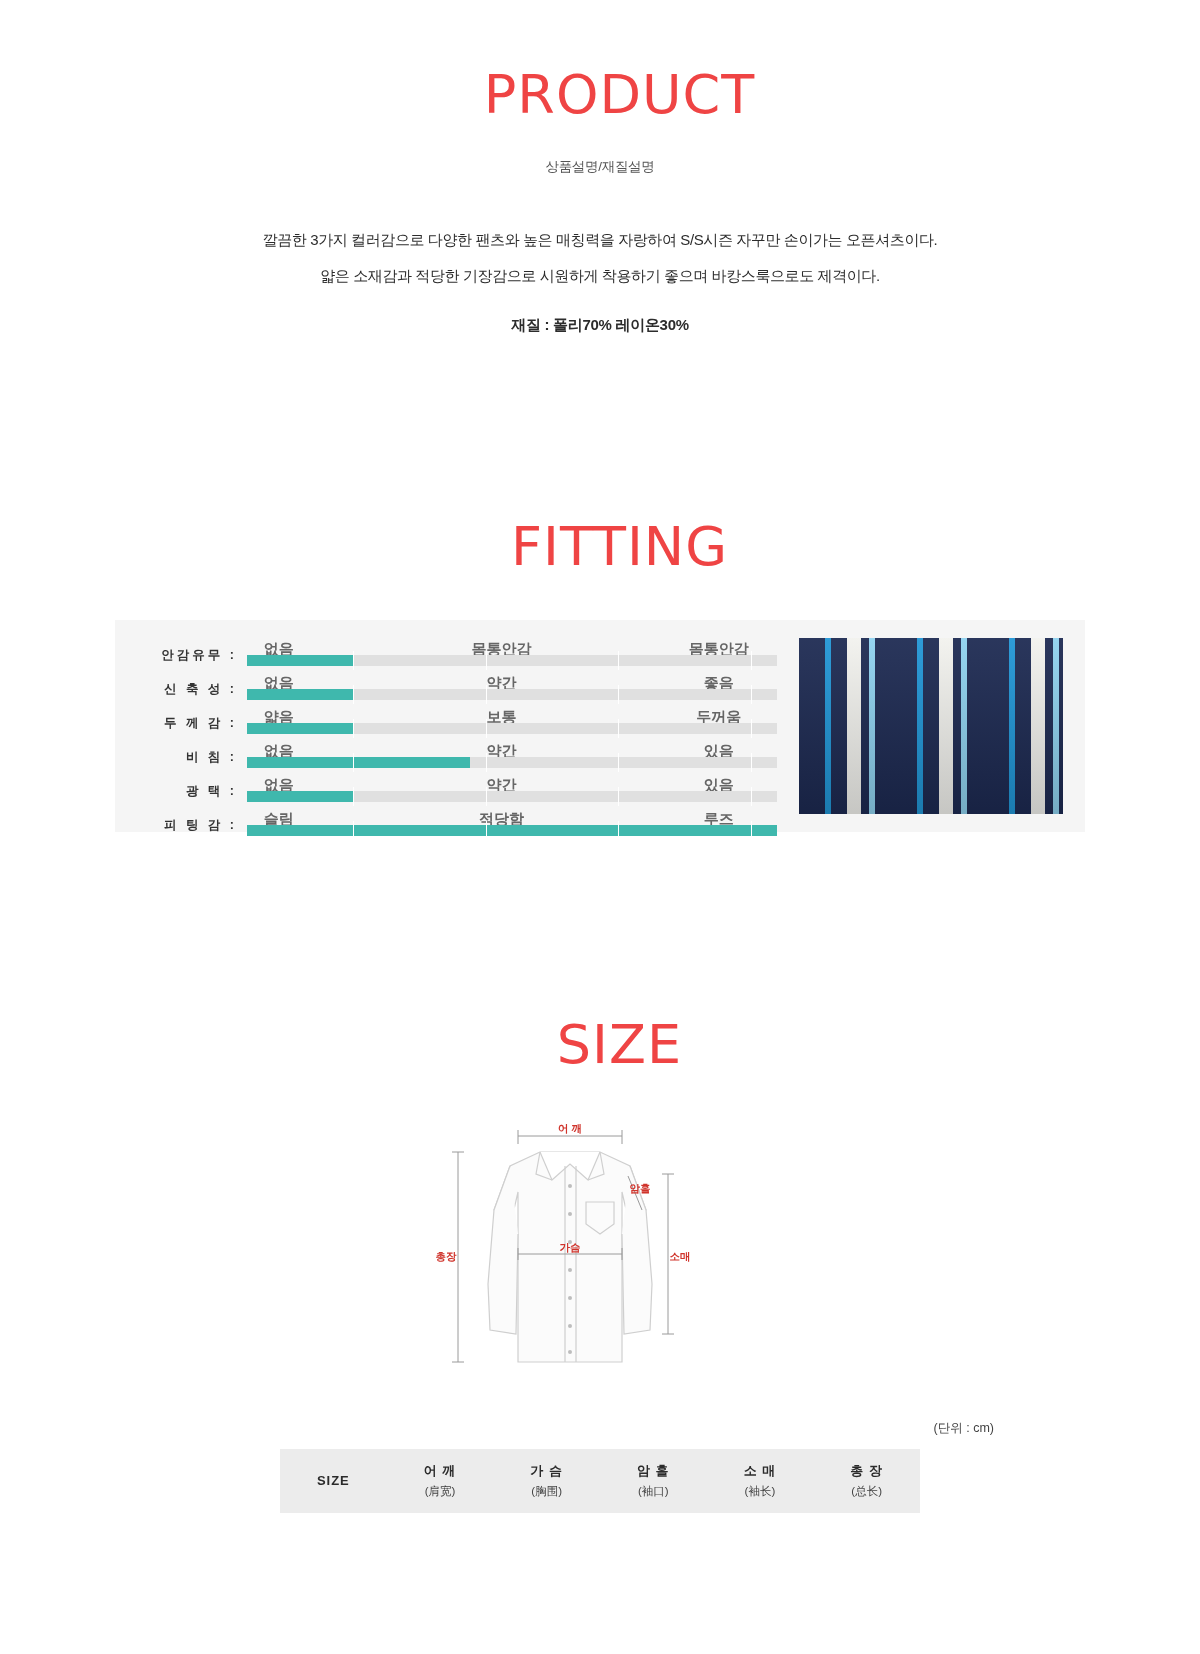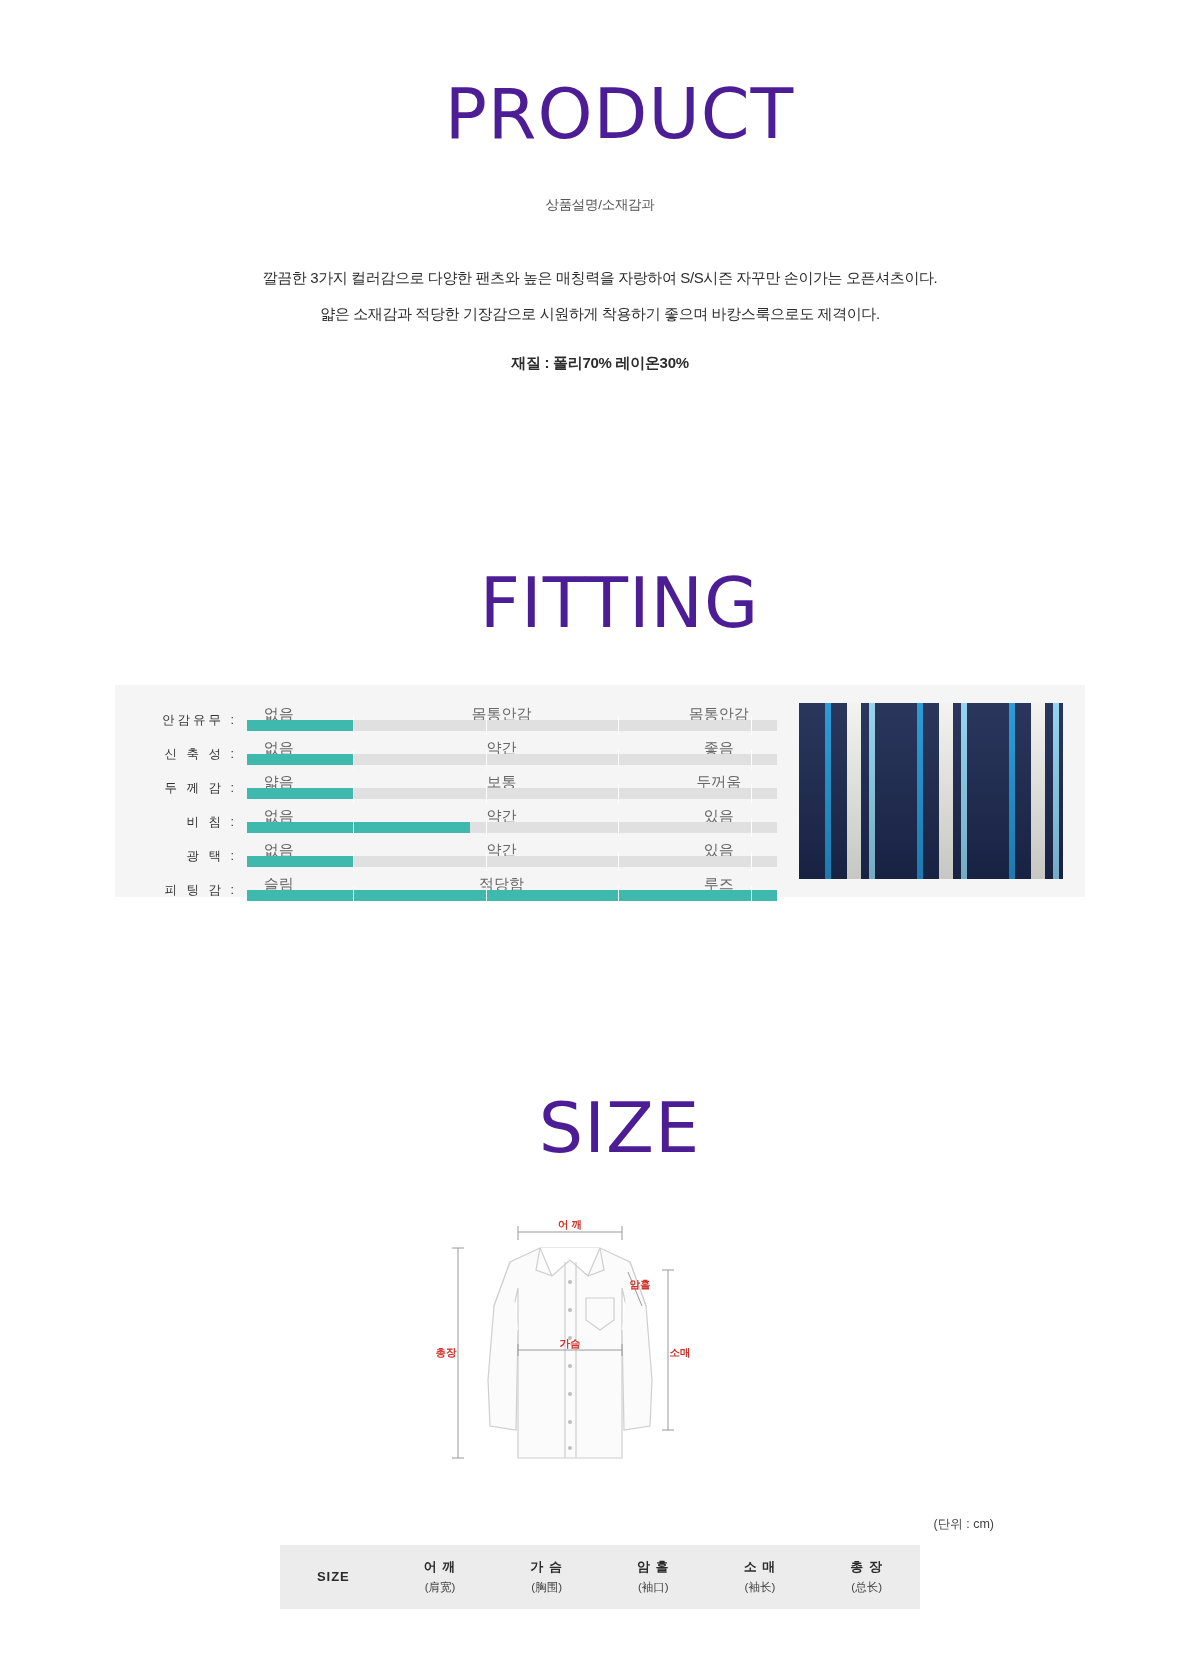--- a/index.html
+++ b/index.html
@@ -17,24 +17,24 @@
   }
   .page {
     width: 1200px;
     height: 1654px;
     position: relative;
   }
 
   
   .sect-title {
     text-align: center;
-    font-size: 70px;
+    font-size: 54px;
     font-weight: 400;
     letter-spacing: 1px;
-    color: #4c1d95;
+    color: #ef4444;
     line-height: 1;
     font-family: "DejaVu Sans", sans-serif;
     padding-left: 39px;
   }
   .sect-sub {
     text-align: center;
     font-size: 13.5px;
     color: #555555;
     margin-top: 11px;
     letter-spacing: -0.3px;
@@ -69,20 +69,21 @@
     height: 212px;
     background: #f5f5f5;
     position: relative;
     box-sizing: border-box;
     padding: 18px 22px;
     display: flex;
   }
   .fit-rows {
     width: 650px;
     padding-top: 3px;
+    font-weight: bold;
   }
   .fit-row {
     display: flex;
     align-items: center;
     height: 29px;
     margin-bottom: 5px;
   }
   .fit-label {
     width: 100px;
     text-align: right;
@@ -196,21 +197,21 @@
     color: #444;
   }
 </style>
 </head>
 <body>
 
 <div class="page">
 
   <section id="product-section">
     <h1 class="sect-title">PRODUCT</h1>
-    <div class="sect-sub">상품설명/소재감과</div>
+    <div class="sect-sub">상품설명/재질설명</div>
 
     <div class="desc-block">
       <div class="desc-line">깔끔한 3가지 컬러감으로 다양한 팬츠와 높은 매칭력을 자랑하여 S/S시즌 자꾸만 손이가는 오픈셔츠이다.</div>
       <div class="desc-line">얇은 소재감과 적당한 기장감으로 시원하게 착용하기 좋으며 바캉스룩으로도 제격이다.</div>
     </div>
 
     <div class="material-line">재질 : 폴리70% 레이온30%</div>
   </section>
 
   <section id="fitting-section">

